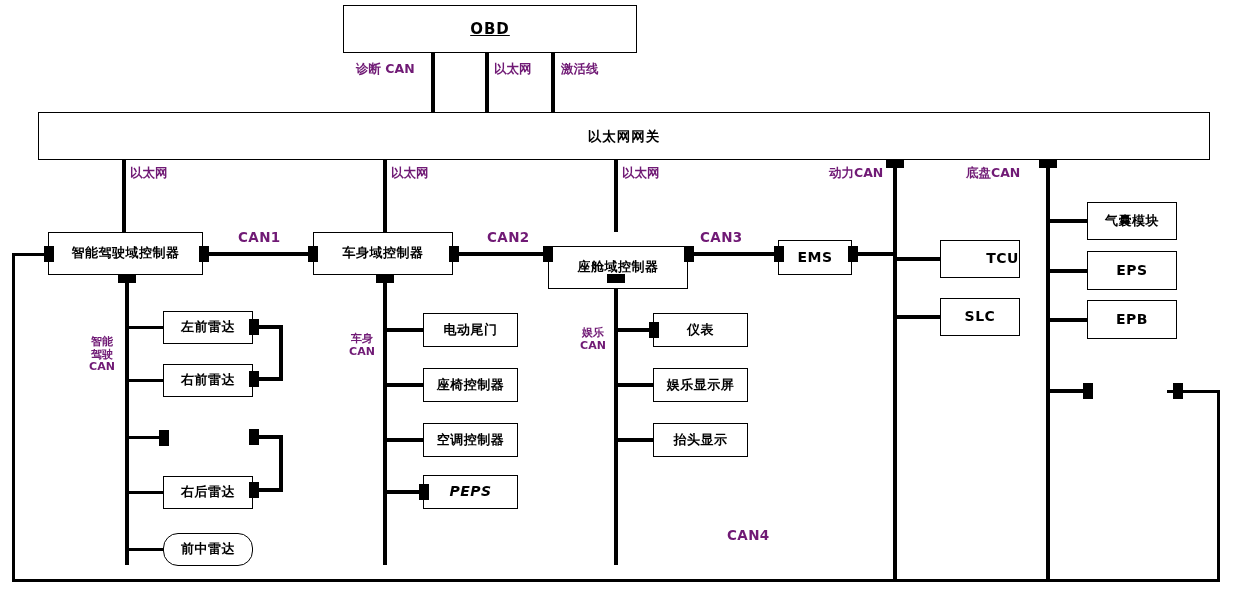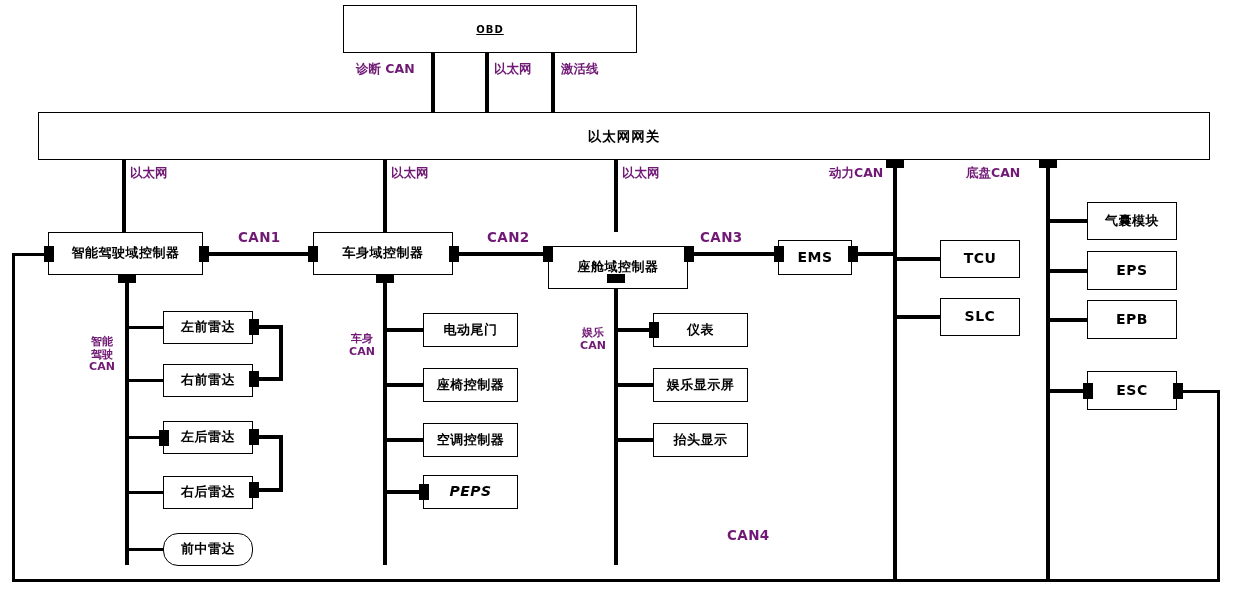--- a/index.html
+++ b/index.html
@@ -24,21 +24,21 @@
     display: flex;
     align-items: center;
     justify-content: center;
     text-align: center;
     color: #000;
     z-index: 6;
     line-height: 1.1;
   }
   .box.cn   { font-size: 13px; font-weight: 600; letter-spacing: .5px; }
   .box.lat  { font-size: 14px; font-weight: 700; letter-spacing: .5px; }
-  .box.obd  { font-size: 10px; font-weight: 700; letter-spacing: 1px; text-decoration: underline; }
+  .box.obd  { font-size: 15px; font-weight: 700; letter-spacing: 1px; text-decoration: underline; }
   .box.gw   { font-size: 13.5px; font-weight: 600; letter-spacing: 1px; }
 
   
   .h, .v {
     position: absolute;
     background: #000;
     z-index: 3;
   }
   .h { height: 3px; }
   .v { width: 3px; }
@@ -155,23 +155,20 @@
   <div class="box cn" style="left:163px; top:311px; width:90px; height:33px;">
     <span>左前雷达</span>
   </div>
   <div class="h" style="left:128px; top:326px; width:38px; height:3px;"></div>
 
   <div class="box cn" style="left:163px; top:364px; width:90px; height:33px;">
     <span>右前雷达</span>
   </div>
   <div class="h" style="left:128px; top:379px; width:38px; height:3px;"></div>
 
-  <div class="box cn" style="left:163px; top:421px; width:90px; height:33px;">
-    <span>左后雷达</span>
-  </div>
   <div class="h" style="left:128px; top:436px; width:38px; height:3px;"></div>
   <div class="nub" style="left:159px; top:430px; width:10px; height:16px;"></div>
 
   <div class="box cn" style="left:163px; top:476px; width:90px; height:33px;">
     <span>右后雷达</span>
   </div>
   <div class="h" style="left:128px; top:491px; width:38px; height:3px;"></div>
 
   <div class="box cn" style="left:163px; top:533px; width:90px; height:33px;border-radius:15px;">
     <span>前中雷达</span>
@@ -234,21 +231,21 @@
   <div class="box cn" style="left:653px; top:368px; width:95px; height:34px;">
     <span>娱乐显示屏</span>
   </div>
   <div class="h" style="left:617px; top:383px; width:40px; height:4px;"></div>
 
   <div class="box cn" style="left:653px; top:423px; width:95px; height:34px;">
     <span>抬头显示</span>
   </div>
   <div class="h" style="left:617px; top:438px; width:40px; height:4px;"></div>
 
-  <div class="box lat" style="left:940px; top:240px; width:80px; height:38px;">
+  <div class="box lat" style="left:940px; top:240px; width:80px; height:38px;justify-content:flex-end;">
     <span>TCU</span>
   </div>
   <div class="h" style="left:896px; top:257px; width:48px; height:4px;"></div>
 
   <div class="box lat" style="left:940px; top:298px; width:80px; height:38px;">
     <span>SLC</span>
   </div>
   <div class="h" style="left:896px; top:315px; width:48px; height:4px;"></div>
 
   <div class="box cn" style="left:1087px; top:202px; width:90px; height:38px;">
@@ -259,20 +256,17 @@
   <div class="box lat" style="left:1087px; top:251px; width:90px; height:39px;">
     <span>EPS</span>
   </div>
   <div class="h" style="left:1049px; top:269px; width:42px; height:4px;"></div>
 
   <div class="box lat" style="left:1087px; top:300px; width:90px; height:39px;">
     <span>EPB</span>
   </div>
   <div class="h" style="left:1049px; top:318px; width:42px; height:4px;"></div>
 
-  <div class="box lat" style="left:1087px; top:371px; width:90px; height:39px;">
-    <span>ESC</span>
-  </div>
   <div class="h" style="left:1049px; top:389px; width:42px; height:4px;"></div>
   <div class="nub" style="left:1083px; top:383px; width:10px; height:16px;"></div>
   <div class="nub" style="left:1173px; top:383px; width:10px; height:16px;"></div>
 
 </div>
 
 </body></html>

